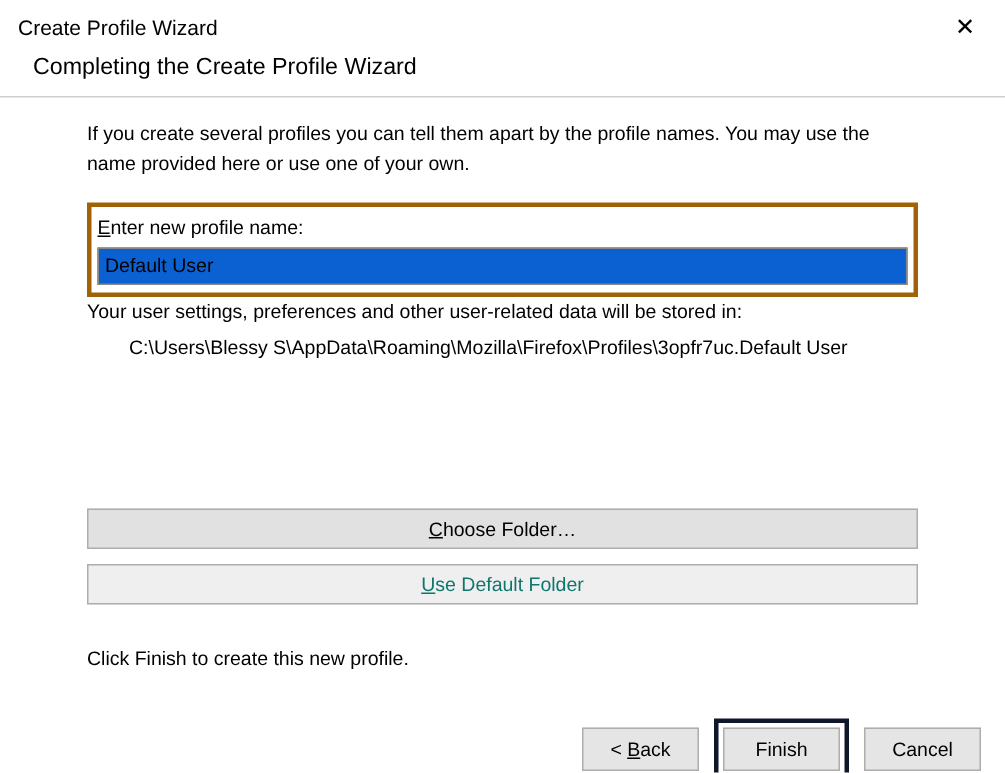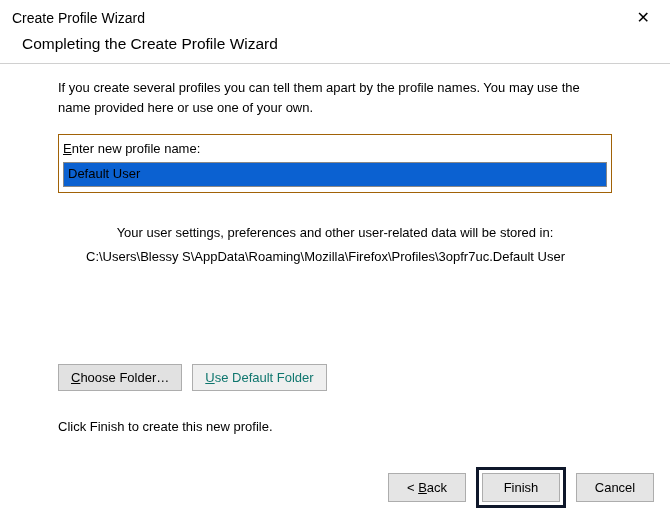--- a/index.html
+++ b/index.html
@@ -34,44 +34,44 @@
       height: 1px;
       background: #d0d0d0;
       margin-bottom: 14px;
     }
     .content {
       padding: 0 58px;
       line-height: 1.55;
     }
     .intro { margin-bottom: 16px; }
     .hl-box {
-      border: 1px solid #a16207;
+      border: 3px solid #a16207;
       padding: 4px;
-      margin-bottom: 30px;
     }
     .field-label { margin-bottom: 2px; }
     .input-wrap { padding: 1px 0; }
     .input-selected {
       background: #0b61d1;
       color: #000000;
       border: 1px solid #888;
       padding: 3px 4px;
       width: 100%;
       line-height: 1.3;
     }
-    .storage-label { margin-bottom: 4px; text-align: center; }
+    .storage-label { margin-bottom: 4px; }
     .storage-path {
       padding-left: 28px;
       margin-bottom: 96px;
       max-width: 540px;
     }
     .folder-row {
       display: flex;
       gap: 10px;
       margin-bottom: 26px;
+      flex-direction: column;
     }
     .btn {
       padding: 5px 12px;
       border: 1px solid #adadad;
       background: #e1e1e1;
       font-family: inherit;
       font-size: 13px;
       min-width: 78px;
       cursor: pointer;
     }

